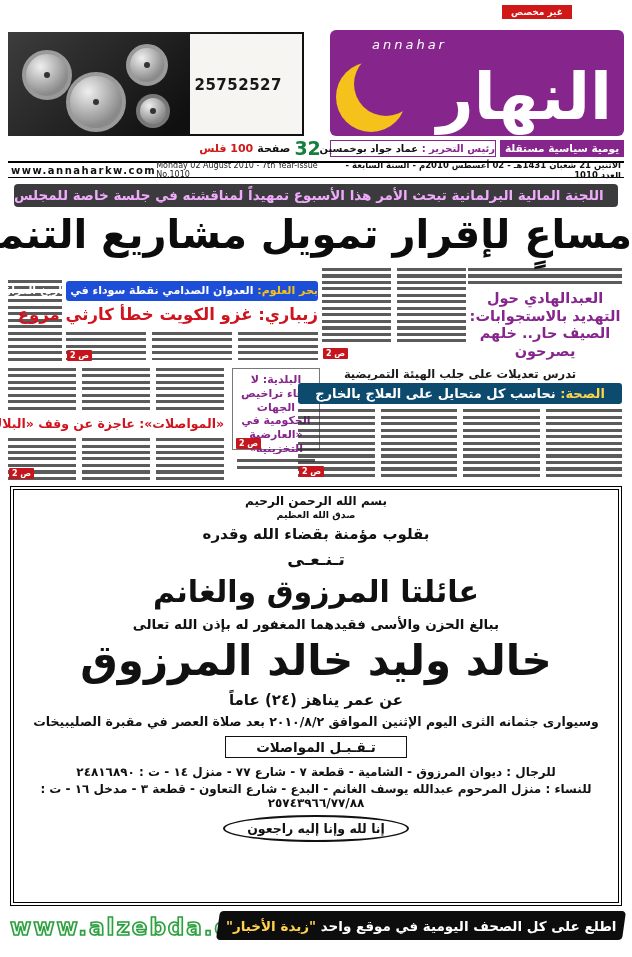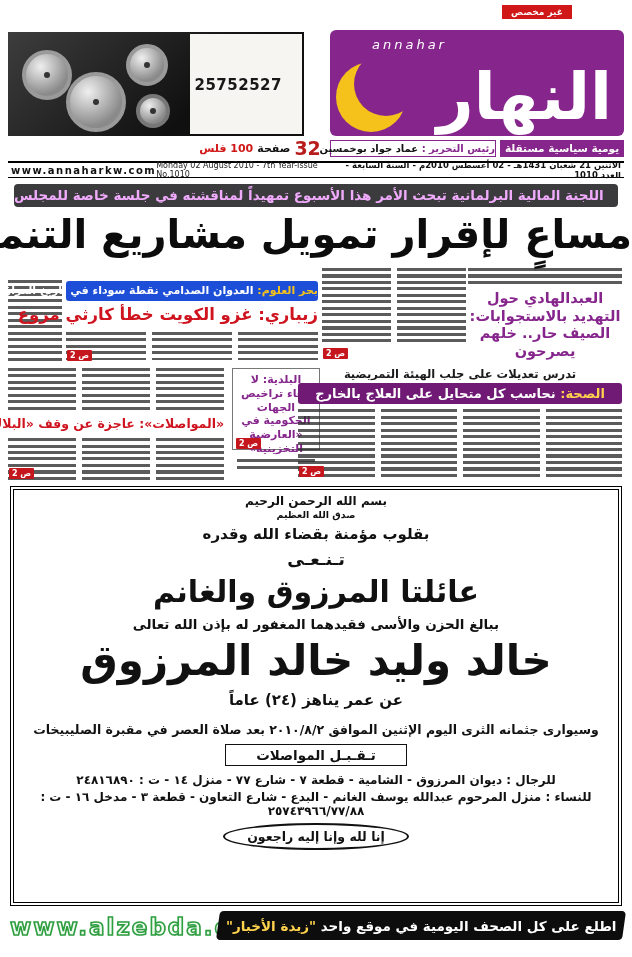--- a/index.html
+++ b/index.html
@@ -42,21 +42,21 @@
   .logo-ar { position:absolute; right:12px; bottom:8px; z-index:2; color:#fff; font-size:64px;
     font-weight:900; line-height:.95; }
 
   #tagline { left:500px; top:140px; width:124px; height:17px; background:#86268c; color:#fff;
     font-size:10.5px; font-weight:700; line-height:17px; text-align:center; }
   #editorbox { left:330px; top:140px; width:166px; height:17px; border:1px solid #86268c;
     font-size:10px; font-weight:700; line-height:15px; text-align:center; white-space:nowrap; }
   #editorbox .lbl { color:#86268c; }
   #pages { left:196px; top:137px; width:128px; height:22px; display:flex; align-items:center;
     justify-content:center; gap:4px; }
-  #pages .cnt { color:#b91c1c; font-size:19px; font-weight:900; }
+  #pages .cnt { color:#15803d; font-size:19px; font-weight:900; }
   #pages .wrd { color:#111; font-size:11px; font-weight:700; }
   #pages .prc { color:#d01818; font-size:11px; font-weight:700; }
 
   #datebar { left:8px; top:161px; width:616px; height:17px; border-top:2px solid #000; border-bottom:1px solid #000;
     display:flex; align-items:center; justify-content:space-between; padding:0 3px; }
   #datebar .ar { font-size:8.5px; font-weight:700; }
   #datebar .en { font-size:8px; direction:ltr; color:#222; }
   #datebar .site { font-size:10px; font-weight:900; letter-spacing:1.5px; direction:ltr; }
 
   
@@ -81,21 +81,21 @@
   #bahr .hl { color:#f5c21b; }
   #zeb-head { left:66px; top:305px; width:252px; text-align:center; color:#cf1420;
     font-size:16.5px; font-weight:900; white-space:nowrap; }
   #zeb-cols { left:66px; top:332px; width:252px; height:28px; }
 
   #baladiya { left:232px; top:368px; width:88px; height:82px; border:1px solid #777; padding:4px 4px 2px; }
   #baladiya .bh { color:#86268c; font-size:11px; font-weight:800; line-height:1.25; text-align:center; }
   #baladiya .bsk { height:12px; margin-top:3px; }
 
   #health-kicker { left:298px; top:367px; width:324px; text-align:center; font-size:11.5px; font-weight:800; color:#1a1a1a; }
-  #health-banner { left:298px; top:383px; width:324px; height:21px; background:#701a75; border-radius:3px;
+  #health-banner { left:298px; top:383px; width:324px; height:21px; background:#0c4a6e; border-radius:3px;
     color:#fff; font-size:13px; font-weight:700; line-height:21px; text-align:center; white-space:nowrap; }
   #health-banner .hl { color:#ffd34d; }
   #health-cols { left:298px; top:409px; width:324px; height:68px; }
 
   #mow-cols-a { left:8px; top:368px; width:216px; height:44px; }
   #mow-head { left:8px; top:416px; width:216px; text-align:center; color:#cf1420;
     font-size:12.5px; font-weight:900; white-space:nowrap; }
   #mow-cols-b { left:8px; top:438px; width:216px; height:42px; }
 
   
@@ -104,21 +104,21 @@
     display:flex; flex-direction:column; align-items:center; padding-top:4px; text-align:center; }
   .ob-basmala { font-size:12px; font-weight:900; }
   .ob-verse { margin-top:2px; width:86%; font-size:16px; font-weight:900; line-height:1.25; }
   .ob-sadaqa { margin-top:1px; font-size:9.5px; font-weight:700; }
   .ob-intro { margin-top:5px; font-size:15px; font-weight:900; }
   .ob-tanaa { margin-top:6px; font-size:17px; font-weight:900; letter-spacing:2px; }
   .ob-families { margin-top:5px; font-size:30px; font-weight:900; }
   .ob-grief { margin-top:7px; font-size:13.5px; font-weight:800; }
   .ob-name { margin-top:4px; font-size:42px; font-weight:900; white-space:nowrap; }
   .ob-age { margin-top:6px; font-size:15px; font-weight:900; }
-  .ob-burial { margin-top:13px; font-size:12.5px; font-weight:800; }
+  .ob-burial { margin-top:5px; font-size:12.5px; font-weight:800; }
   .ob-cond { margin-top:7px; border:1.5px solid #111; padding:2px 30px; font-size:13.5px; font-weight:900; }
   .ob-men { margin-top:7px; font-size:12px; font-weight:800; letter-spacing:.4px; }
   .ob-women { margin-top:3px; font-size:12px; font-weight:800; letter-spacing:.4px; }
   .ob-close { margin-top:5px; border:2px solid #111; border-radius:50%; padding:4px 22px;
     font-size:12.5px; font-weight:900; }
 
   
   #f-site { left:10px; top:914px; font-size:23px; font-weight:900; letter-spacing:2px; direction:ltr;
     color:#f0fbf0; -webkit-text-stroke:1.6px #2f9e41; text-shadow:0 0 1px #2f9e41; }
   #f-banner { left:218px; top:911px; width:406px; height:29px; background:#0d0d0d; border-radius:4px;

